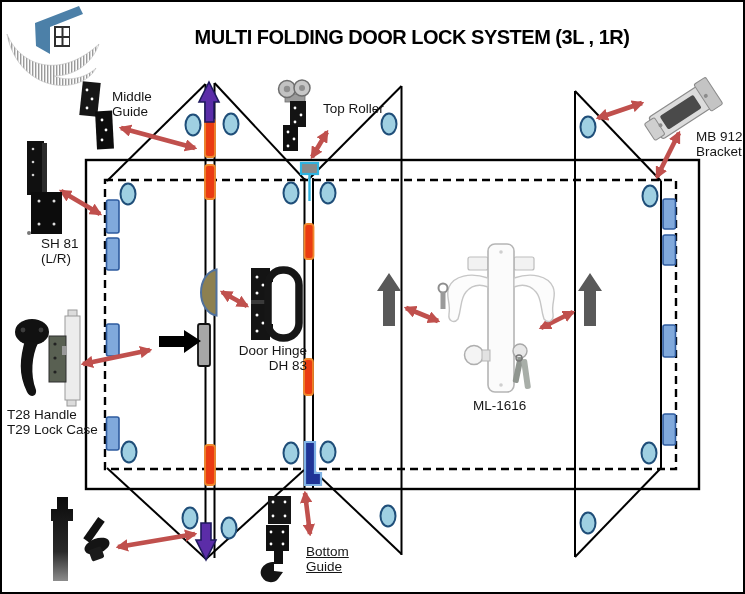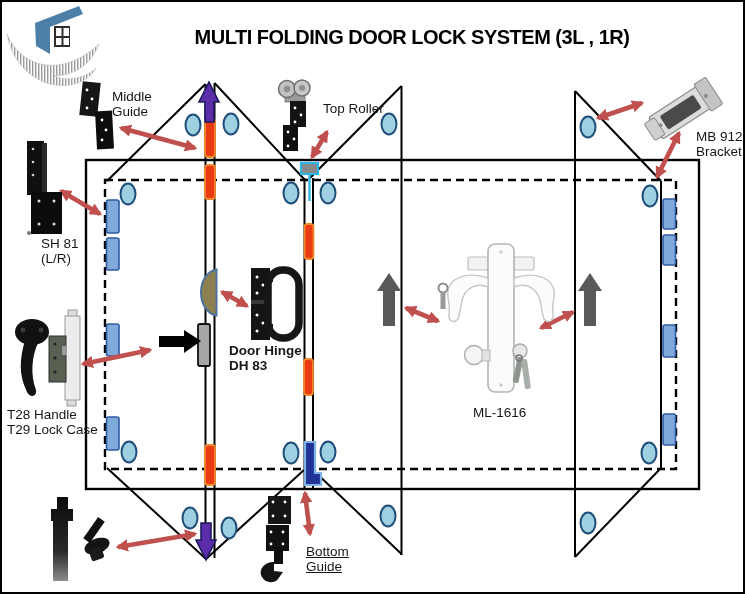--- a/index.html
+++ b/index.html
@@ -4,23 +4,23 @@
 <style>
   html,body{margin:0;padding:0;background:#fff;}
   .canvas{position:relative;width:745px;height:594px;background:#fff;border:2px solid #000;box-sizing:border-box;overflow:hidden;font-family:"Liberation Sans",sans-serif;}
   .layer{position:absolute;left:0;top:0;width:741px;height:590px;}
   .title{position:absolute;left:105px;top:24px;width:610px;text-align:center;font-size:20px;font-weight:bold;letter-spacing:-0.5px;color:#000;}
   .lbl{position:absolute;font-size:13.5px;color:#161616;line-height:15px;white-space:pre-line;}
   #lbl-middle-hinge{left:110px;top:87px;}
   #lbl-top-roller{left:321px;top:99px;}
   #lbl-mb912{left:694px;top:127px;}
   #lbl-sh81{left:17px;top:234px;margin-left:22px;}
-  #lbl-door-hinge{left:227px;top:341px;width:78px;text-align:left;font-weight:bold;}
+  #lbl-door-hinge{left:227px;top:341px;width:78px;text-align:right;}
   #lbl-t28{left:5px;top:405px;}
-  #lbl-ml1616{left:471px;top:396px;margin-top:7px;}
+  #lbl-ml1616{left:471px;top:396px;}
   #lbl-latch{left:88px;top:559px;}
   #lbl-bottom-guide{left:304px;top:542px;text-decoration:underline;}
   .ln{stroke:#000;stroke-width:2.4;fill:none}
   .ln2{stroke:#000;stroke-width:2;fill:none}
   .dash{stroke-dasharray:8 5}
   .ared{stroke:var(--c-red);stroke-width:4.6;fill:none}
   .ell{fill:var(--c-ellipse_blue);stroke:var(--c-ellipse_border);stroke-width:2}
   .hr{fill:var(--c-hinge_blue);stroke:var(--c-hinge_border);stroke-width:1.6}
   .or{fill:var(--c-orange);stroke:var(--c-orange_border);stroke-width:1.8}
   .wd{fill:#fff}

